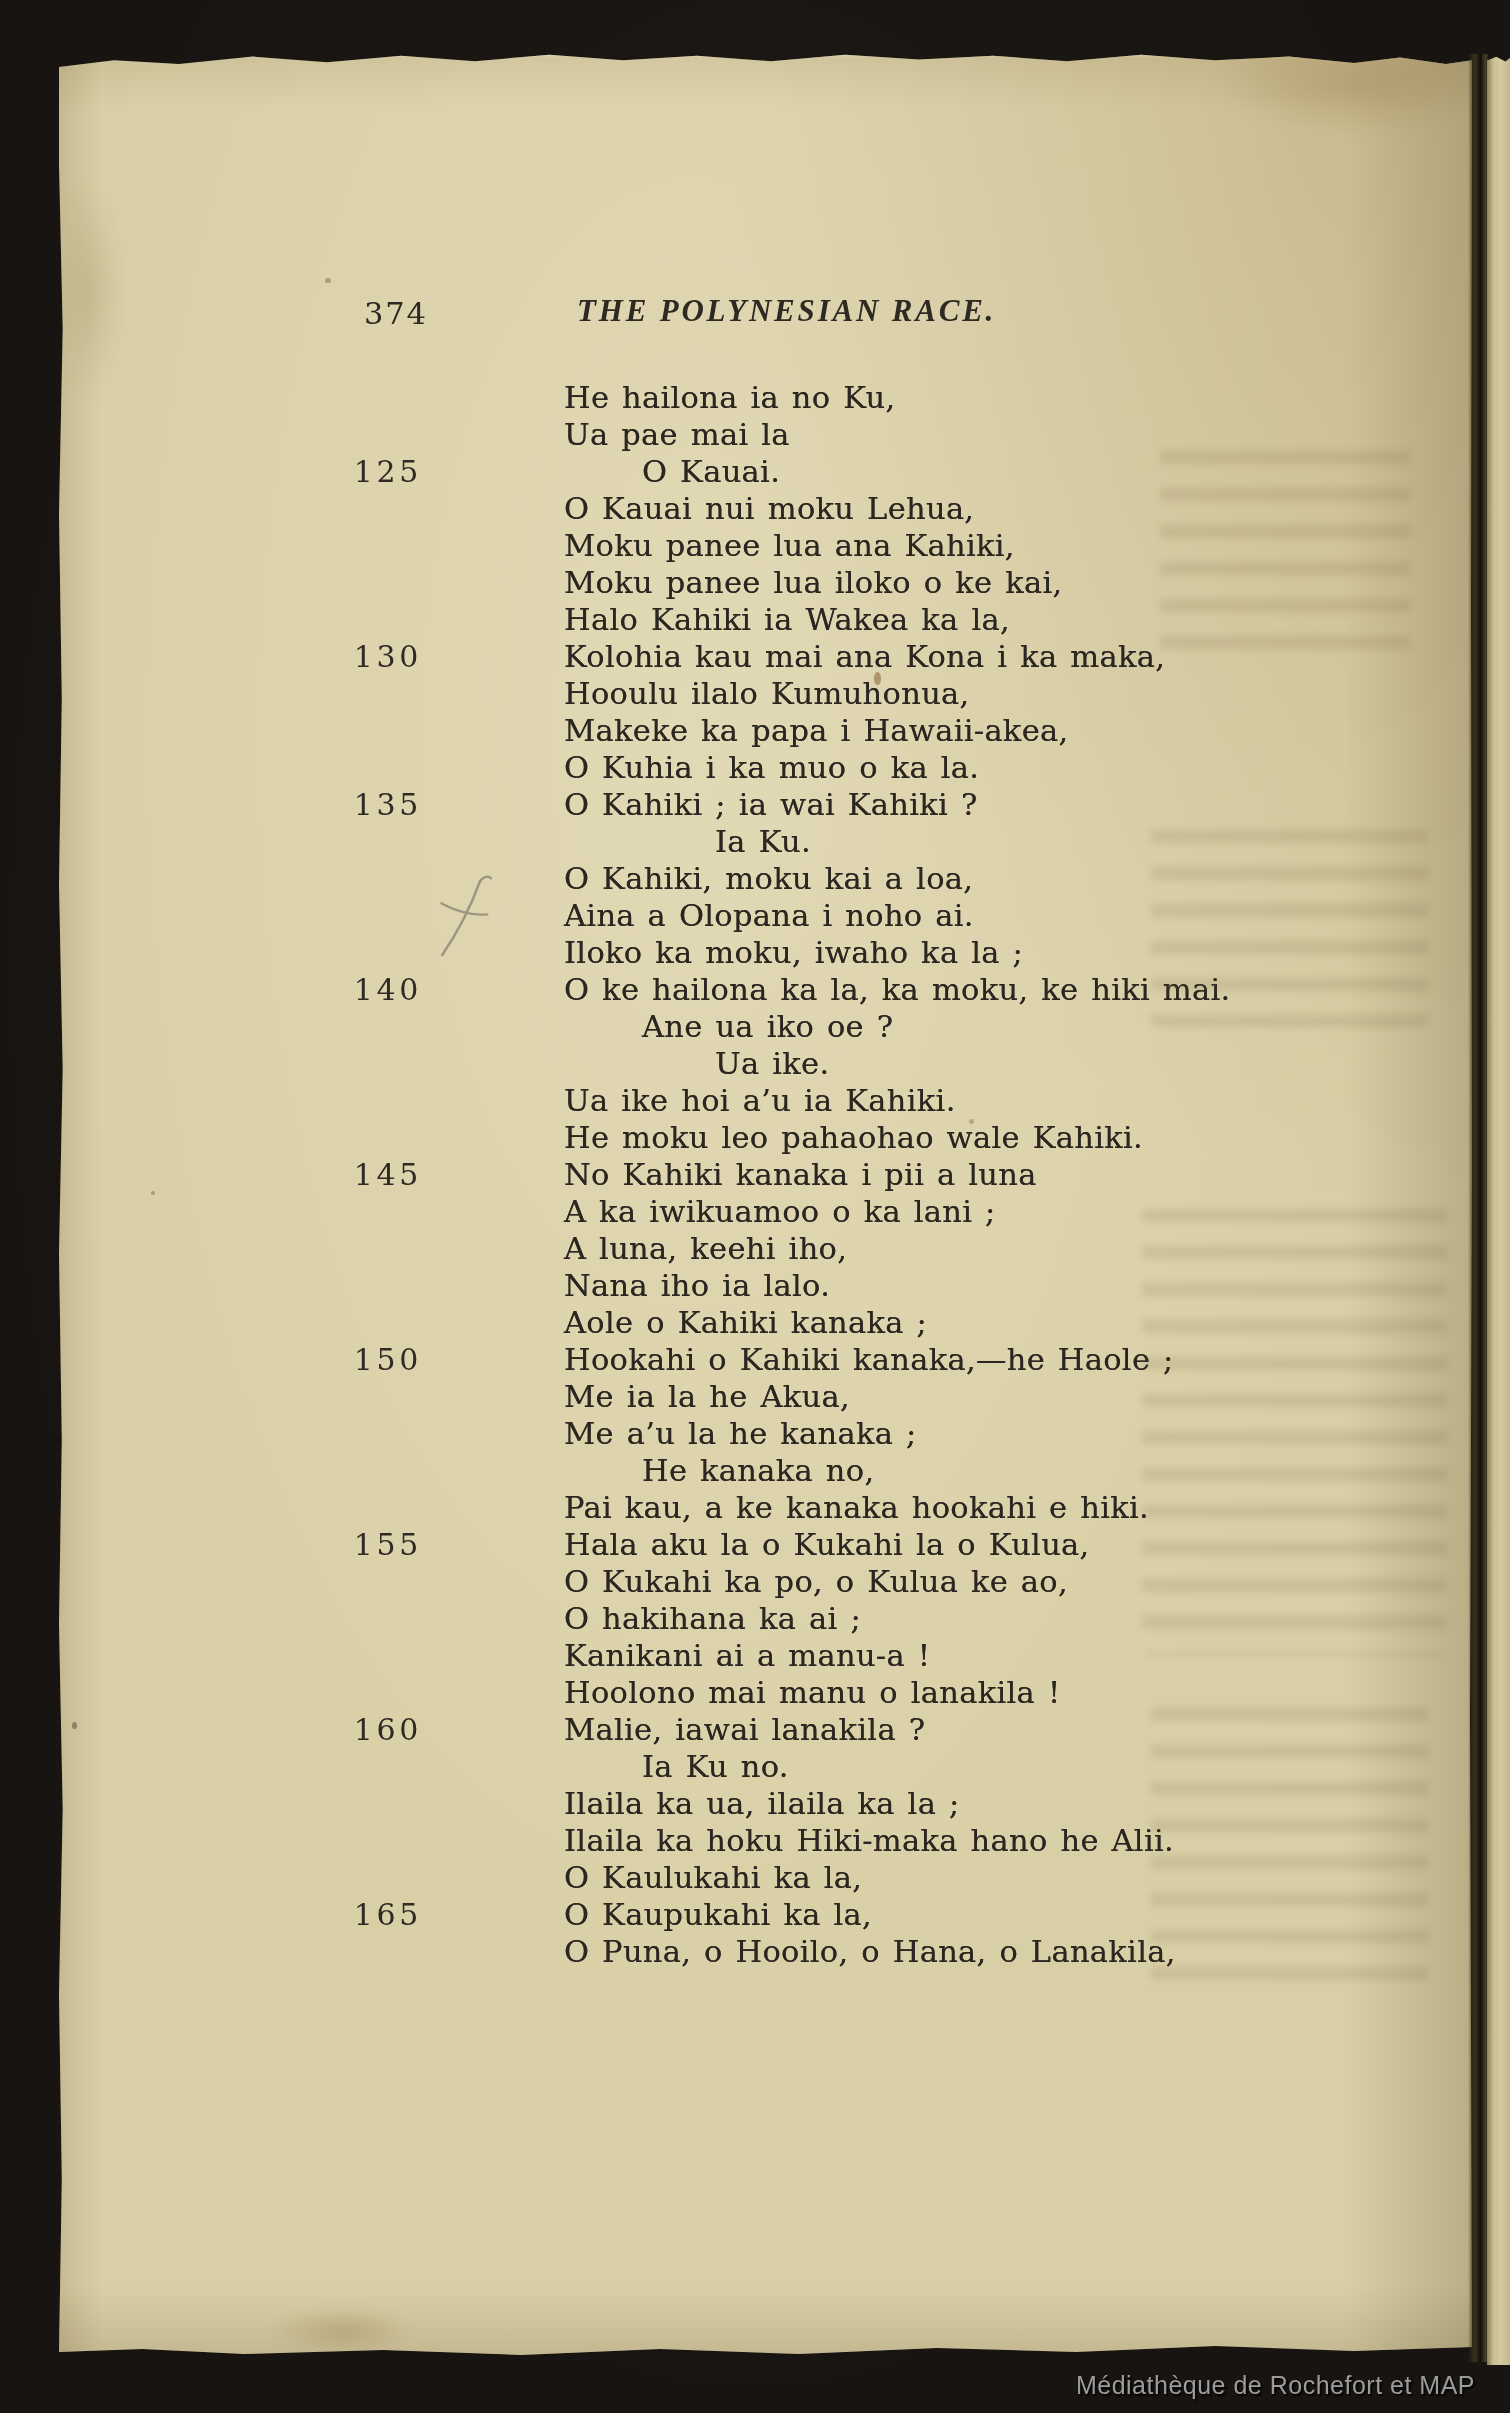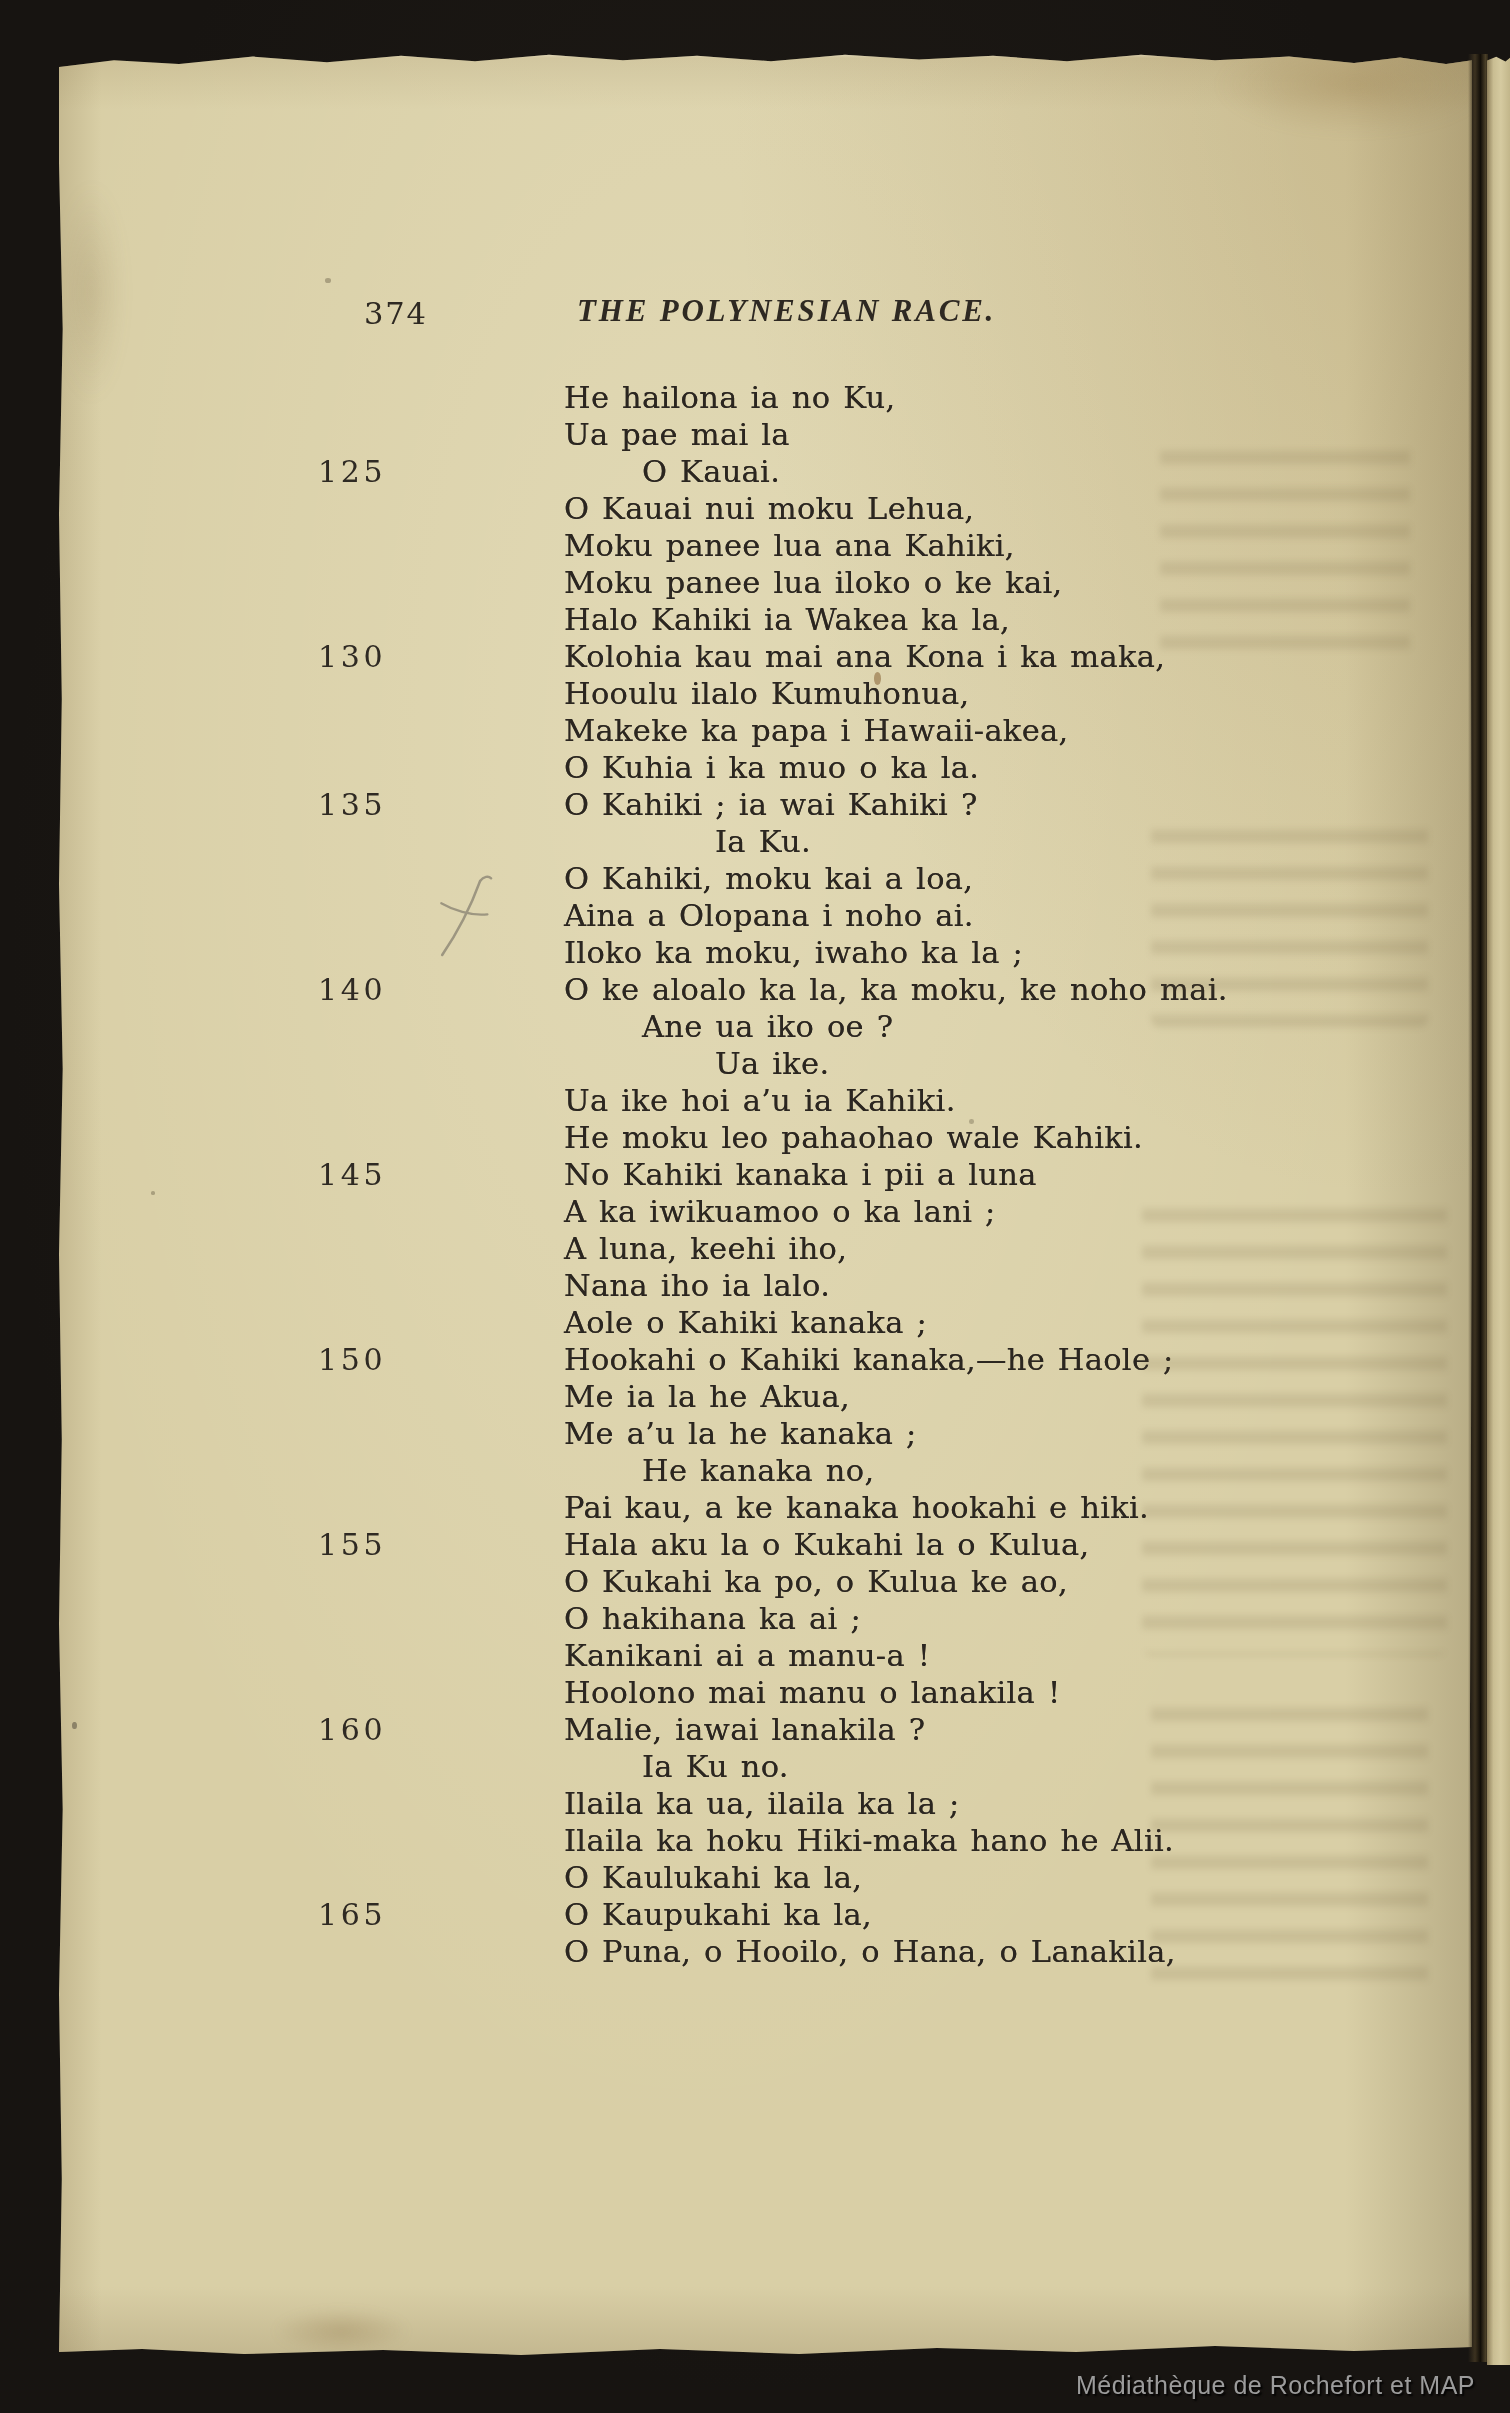--- a/index.html
+++ b/index.html
@@ -54,21 +54,21 @@
     text-align:left; font-style:italic; font-weight:bold;
     font-size:31px; letter-spacing:2.8px; color:#2e2922;
     font-family: "Liberation Serif", serif;
     white-space:nowrap;
   }
 
   
   .poem { position:absolute; top:327px; left:0; right:0; }
   .pline { position:relative; height:37px; }
   .lineno {
-    position:absolute; left:259px; width:104px; text-align:left;
+    position:absolute; left:259px; width:104px; text-align:right;
     font-size:30px; letter-spacing:3.7px; line-height:37px; color:#2f2a23;
   }
   .ltext {
     position:absolute; left:505px; white-space:nowrap;
     font-size:30.5px; line-height:37px; letter-spacing:0.3px; word-spacing:2.8px;
     color:#2b2620; text-shadow: 0 0 0.6px rgba(43,38,32,0.75);
   }
   .ind1 .ltext { left:583px; }
   .ind2 .ltext { left:656px; }
 
@@ -192,21 +192,21 @@
         <div class="pline ind0">
           <span class="lineno"></span>
           <span class="ltext">Aina a Olopana i noho ai.</span>
         </div>
         <div class="pline ind0">
           <span class="lineno"></span>
           <span class="ltext">Iloko ka moku, iwaho ka la ;</span>
         </div>
         <div class="pline ind0">
           <span class="lineno">140</span>
-          <span class="ltext">O ke aloalo ka la, ka moku, ke noho mai.</span>
+          <span class="ltext">O ke hailona ka la, ka moku, ke hiki mai.</span>
         </div>
         <div class="pline ind1">
           <span class="lineno"></span>
           <span class="ltext">Ane ua iko oe ?</span>
         </div>
         <div class="pline ind2">
           <span class="lineno"></span>
           <span class="ltext">Ua ike.</span>
         </div>
         <div class="pline ind0">

